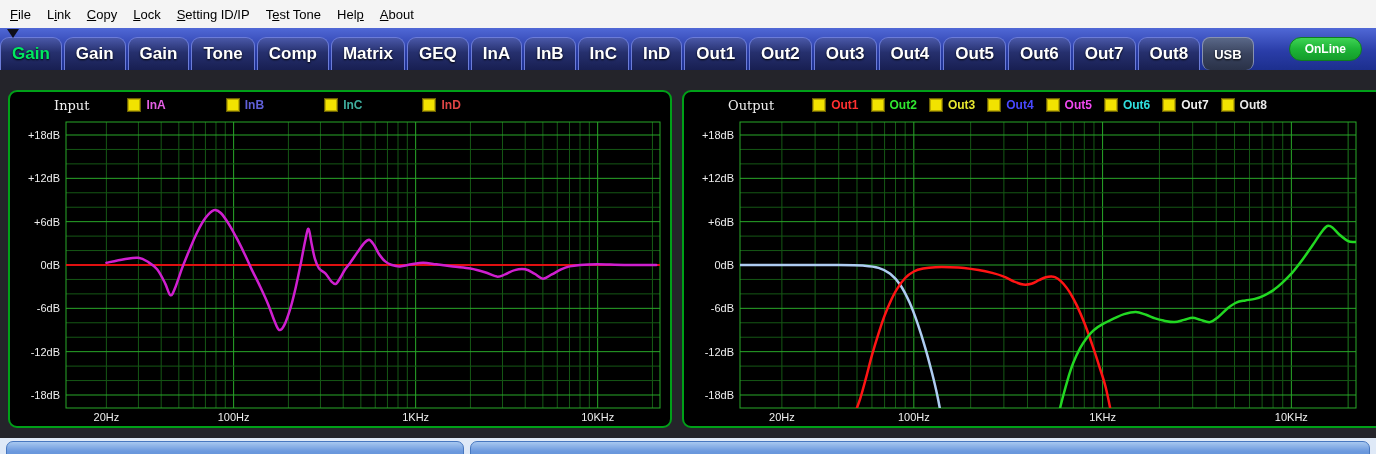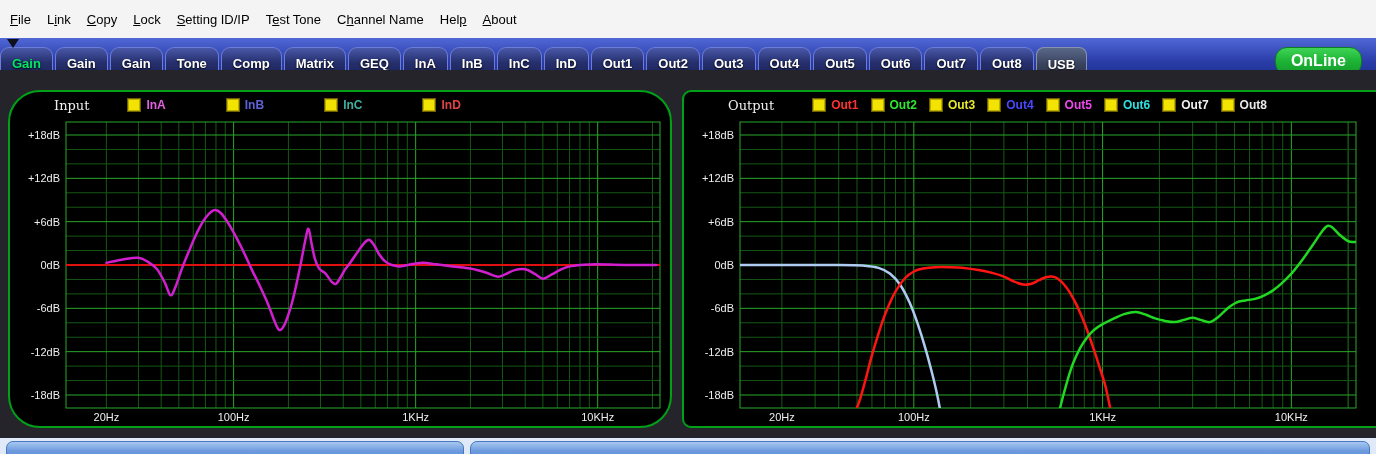--- a/index.html
+++ b/index.html
@@ -1,44 +1,44 @@
 <!DOCTYPE html>
 <html><head>
 <meta charset="utf-8">
 <style>
   html,body{margin:0;padding:0;width:1376px;height:454px;overflow:hidden;
     font-family:"Liberation Sans",sans-serif;background:#24242a;position:relative;}
   
-  .menubar{height:38px;background:#f4f4f4;display:flex;align-items:center;
+  .menubar{height:28px;background:#f4f4f4;display:flex;align-items:center;
     padding-left:2px;box-sizing:border-box;}
   .menu-item{padding:5px 8px;font-size:13px;color:#000;cursor:default;white-space:nowrap;}
   .menu-item u{text-decoration:underline;}
   
   .tabstrip{height:42px;background:linear-gradient(180deg,#5068d6 0%,#2a3da8 55%,#1c2f8e 100%);
     position:relative;display:flex;align-items:flex-end;padding-left:0;box-sizing:border-box;}
   .strip-triangle{position:absolute;left:7px;top:1px;width:0;height:0;
     border-left:6px solid transparent;border-right:6px solid transparent;
     border-top:9px solid #10101a;}
   .tab{height:33px;line-height:32px;padding:0 11px;margin-right:2px;
     background:linear-gradient(180deg,#4a58a8 0%,#26306e 45%,#181f52 100%);
     border:1px solid #6c7cd8;border-bottom:none;border-radius:9px 9px 0 0;
-    color:#fff;font-weight:bold;font-size:13px;text-shadow:0 1px 2px #000;
+    color:#fff;font-weight:bold;font-size:17px;text-shadow:0 1px 2px #000;
     box-sizing:border-box;white-space:nowrap;cursor:default;}
   .tab.active{color:#00e860;}
   .tab.usb{background:linear-gradient(180deg,#5a6888 0%,#39435e 50%,#2a3248 100%);
     border-color:#8892b0;font-size:13px;line-height:34px;border-radius:8px;}
   .online-btn{position:absolute;right:14px;top:9px;padding:4px 15px;
     background:linear-gradient(180deg,#3fd455 0%,#1db436 50%,#149c2b 100%);
-    border:1px solid #0e7c20;border-radius:12px;color:#fff;font-size:16px;
+    border:1px solid #0e7c20;border-radius:12px;color:#fff;font-size:12px;
     font-weight:bold;cursor:default;}
   
   .main{position:absolute;top:70px;left:0;right:0;bottom:16px;background:#24242a;}
   .panel{position:absolute;top:20px;height:338px;background:#000;
     border:2px solid #00a018;border-radius:9px;box-sizing:border-box;overflow:hidden;}
-  #panel-input{left:8px;width:664px;border-radius:32px;}
+  #panel-input{left:8px;width:664px;}
   #panel-output{left:682px;width:746px;}
   .panel-header{height:26px;display:flex;align-items:center;padding-left:44px;}
   .panel-title{color:#eeeeee;font-family:"DejaVu Serif",serif;font-size:13px;margin-right:38px;}
   .legend{display:flex;align-items:center;}
   .legend-item{display:flex;align-items:center;}
   #panel-input .legend-item{margin-right:60px;}
   #panel-output .legend-item{margin-right:12px;}
   .cbx{width:12px;height:12px;background:#f2e300;border:1px solid #6a6000;
     box-shadow:inset 0 0 0 1px #bfae00;margin-right:5px;cursor:default;}
   .legend-label{font-size:12px;font-weight:bold;}
@@ -56,21 +56,20 @@
 </head>
 <body>
 
 <div class="menubar" id="menubar">
     <span class="menu-item"><u>F</u>ile</span>
     <span class="menu-item">L<u>i</u>nk</span>
     <span class="menu-item"><u>C</u>opy</span>
     <span class="menu-item"><u>L</u>ock</span>
     <span class="menu-item"><u>S</u>etting ID/IP</span>
     <span class="menu-item">T<u>e</u>st Tone</span>
-    <span class="menu-item">C<u>h</u>annel Name</span>
     <span class="menu-item">Hel<u>p</u></span>
     <span class="menu-item"><u>A</u>bout</span>
   </div>
 
 <div class="tabstrip" id="tabstrip">
   <span class="strip-triangle"></span>
 
   <span class="tab active">Gain</span>
     <span class="tab">Gain</span>
     <span class="tab">Gain</span>

